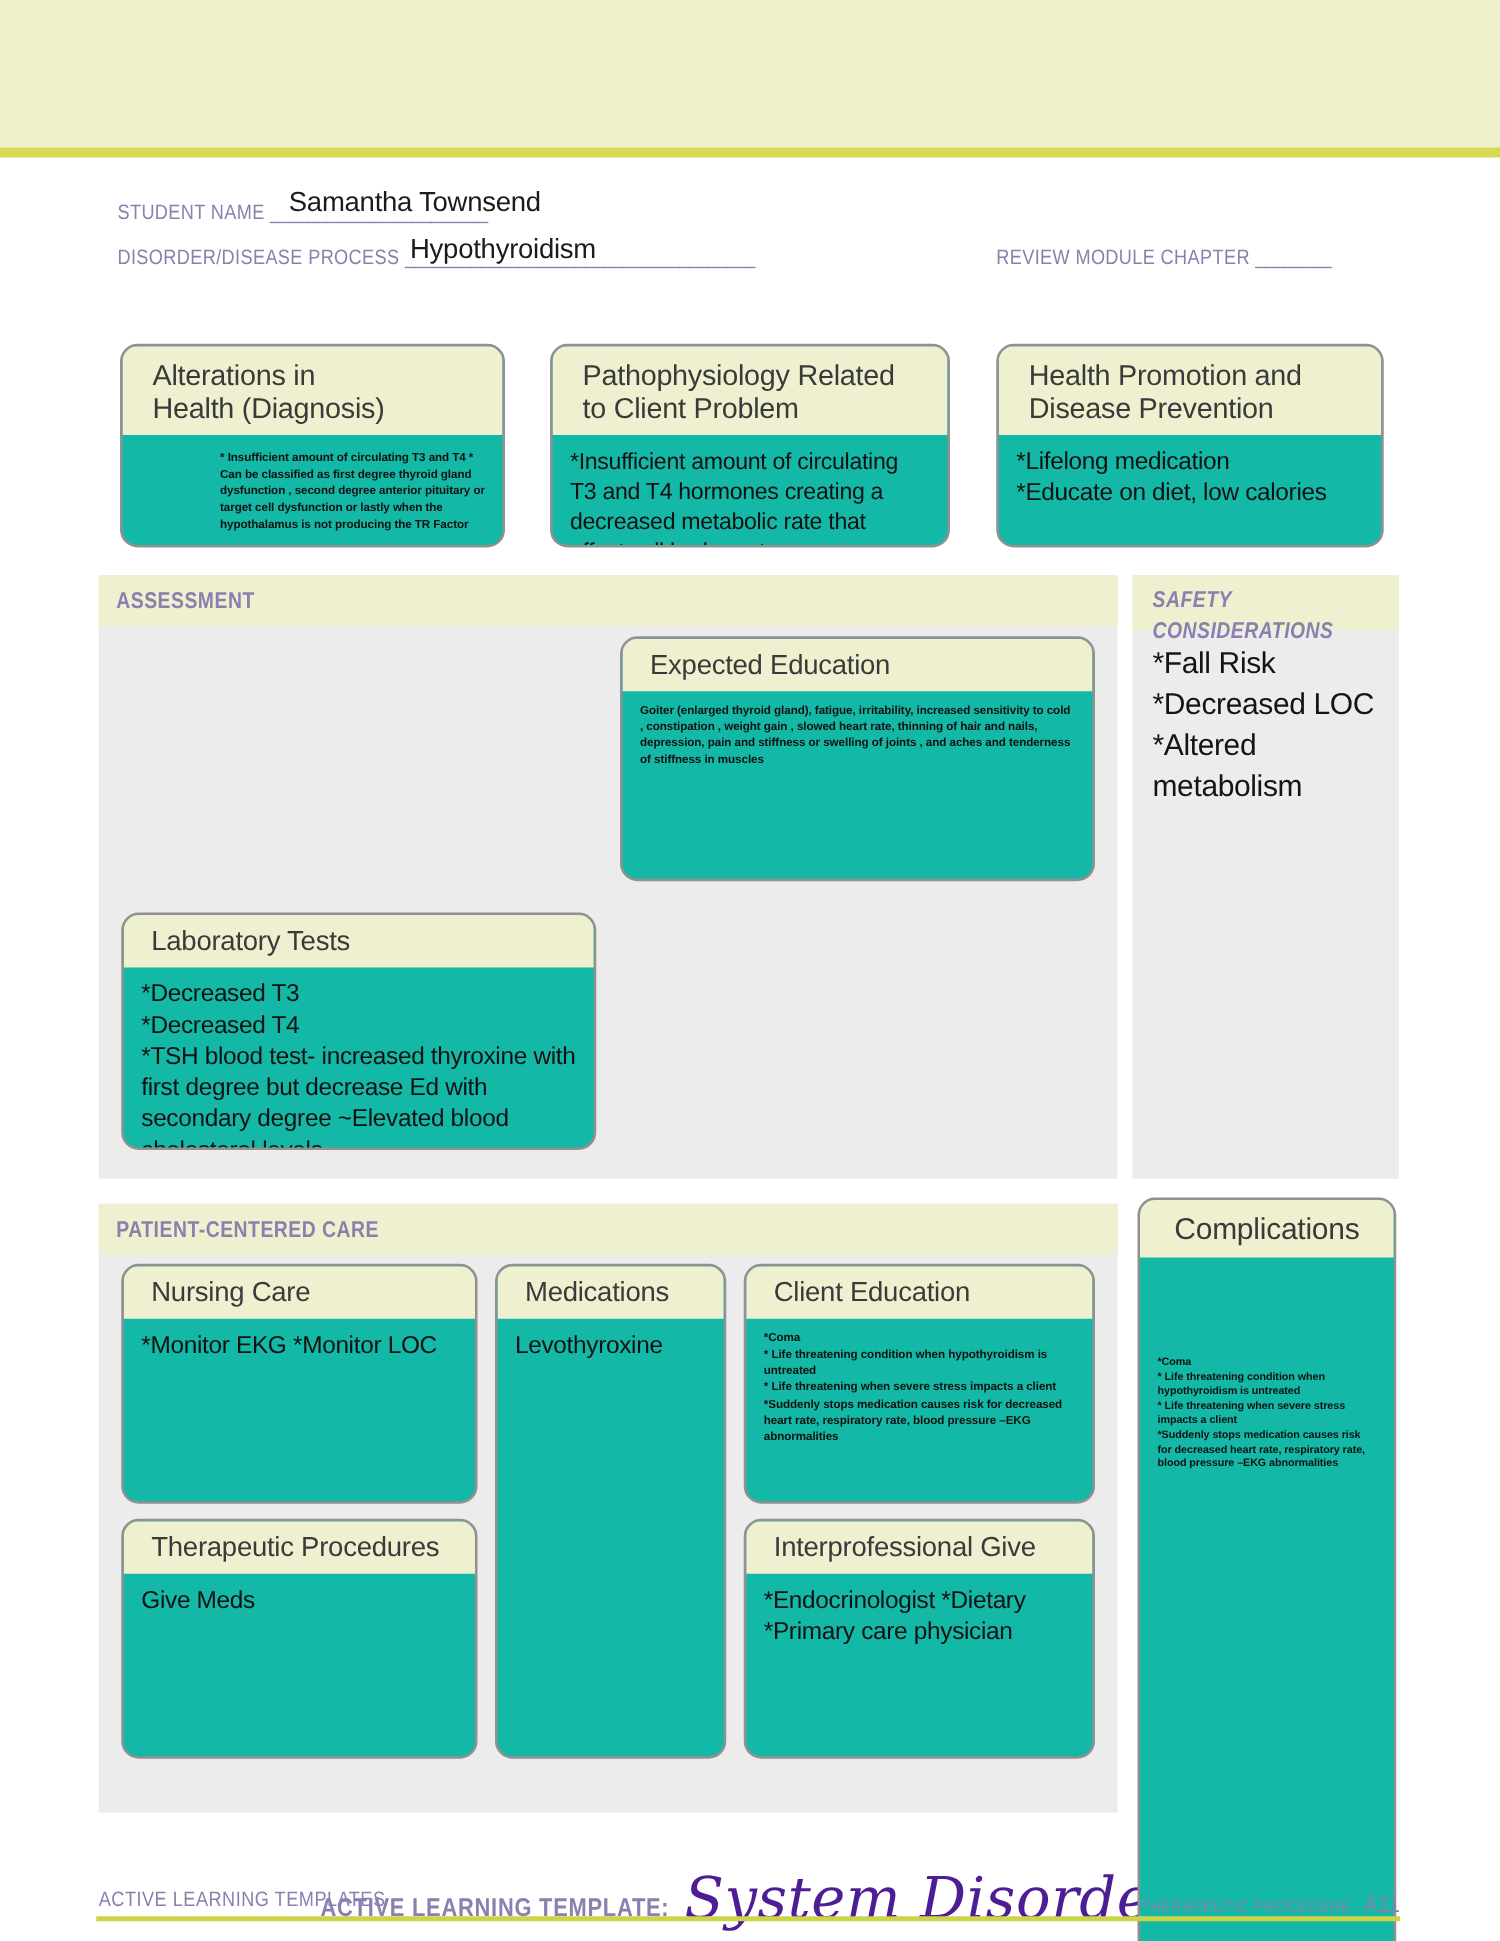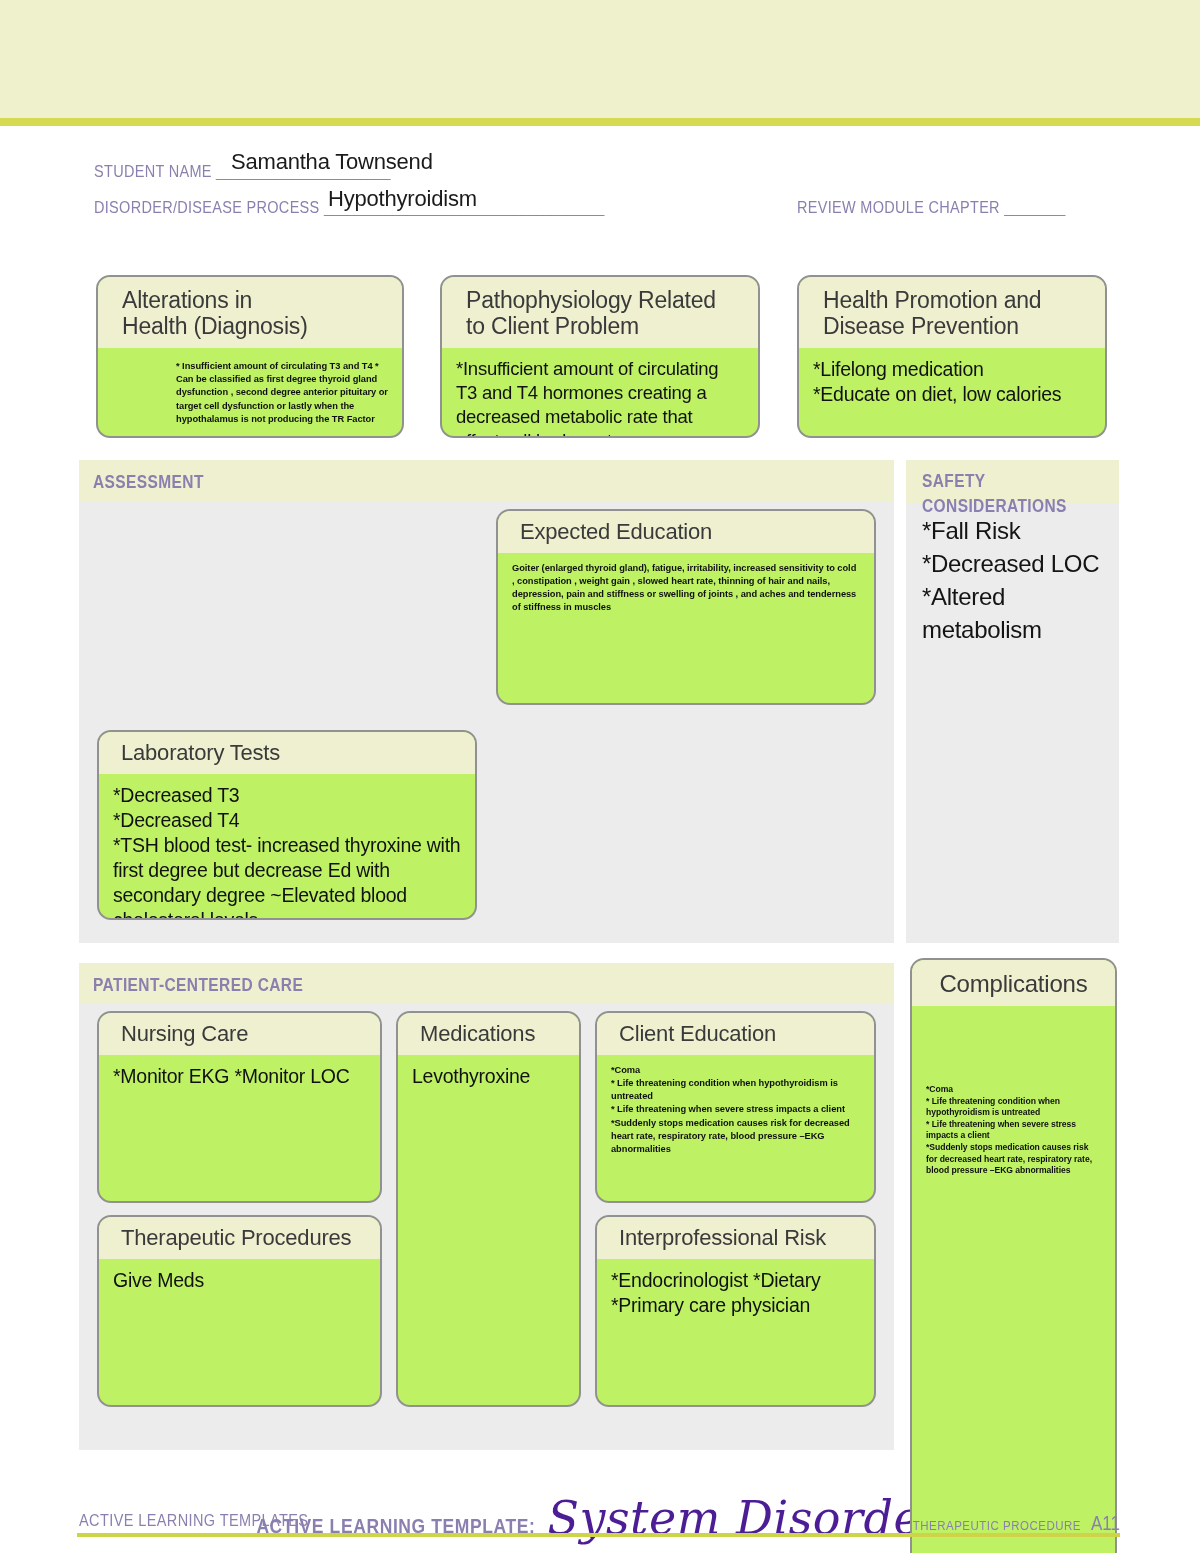--- a/index.html
+++ b/index.html
@@ -45,21 +45,21 @@
   .uline { letter-spacing: -0.5px; }
   .filled {
     position: absolute; color: #1b1b1b; font-size: 22px;
     font-family: "Liberation Sans", sans-serif; letter-spacing: -0.2px;
   }
   .f-name { left: 231px; top: 149px; }
   .f-disorder { left: 328px; top: 186px; }
 
   
   .card {
-    position: absolute; background: #bef264;
+    position: absolute; background: #14b8a6;
     border: 2px solid #919191; border-radius: 14px;
     overflow: hidden;
   }
   .card-hd {
     background: #eef0cf; color: #3a3a3a;
     font-size: 23px; line-height: 1.13; padding: 10px 0 9px 24px;
     font-weight: normal; letter-spacing: -0.2px;
   }
   .card-hd.sm { font-size: 22px; padding: 9px 0 8px 22px; }
   .card-bd {
@@ -85,21 +85,21 @@
   
   .panel { position: absolute; background: #ececec; }
   .panel-hd {
     background: #eef0cf; color: #8a7fae;
     font-size: 15.5px; font-weight: bold; letter-spacing: 0.4px;
     padding: 13px 0 10px 14px; transform-origin: left top;
   }
   .panel-hd span { display: inline-block; transform: scaleY(1.18); }
   #panel-assessment { left: 79px; top: 460px; width: 815px; height: 483px; }
   #panel-safety     { left: 906px; top: 460px; width: 213px; height: 483px; background: #ececec; }
-  #panel-safety .panel-hd { padding: 13px 0 10px 16px; line-height: 1.35; height: 44px; }
+  #panel-safety .panel-hd { padding: 13px 0 10px 16px; line-height: 1.35; height: 44px; font-style: italic; }
   .safety-body {
     padding: 10px 16px; font-size: 24px; line-height: 1.38;
     color: #141414; letter-spacing: -0.3px;
   }
 
   #box-risk        { left: 18px; top: 49px; width: 380px; height: 196px; }
   #box-findings    { left: 417px; top: 49px; width: 380px; height: 196px; }
   #box-lab         { left: 18px; top: 270px; width: 380px; height: 190px; }
   #box-diagnostic  { left: 417px; top: 259px; width: 380px; height: 190px; }
   #panel-assessment .card { position: absolute; }
@@ -211,21 +211,21 @@
   </div>
   <div class="card" id="box-medications">
     <div class="card-hd sm">Medications</div>
     <div class="card-bd">Levothyroxine</div>
   </div>
   <div class="card" id="box-clientedu">
     <div class="card-hd sm">Client Education</div>
     <div class="card-bd tiny">*Coma<br>* Life threatening condition when hypothyroidism is untreated<br>* Life threatening when severe stress impacts a client<br>*Suddenly stops medication causes risk for decreased heart rate, respiratory rate, blood pressure –EKG abnormalities</div>
   </div>
   <div class="card" id="box-interprof">
-    <div class="card-hd sm">Interprofessional Risk</div>
+    <div class="card-hd sm">Interprofessional Give</div>
     <div class="card-bd">*Endocrinologist *Dietary<br>*Primary care physician</div>
   </div>
 </div>
 
 <div class="card" id="box-complications">
   <div class="card-hd">Complications</div>
   <div class="card-bd tiny2" style="padding-top:78px;">*Coma<br>* Life threatening condition when hypothyroidism is untreated<br>* Life threatening when severe stress impacts a client<br>*Suddenly stops medication causes risk for decreased heart rate, respiratory rate, blood pressure –EKG abnormalities</div>
 </div>
 
 <div class="footer-left">

